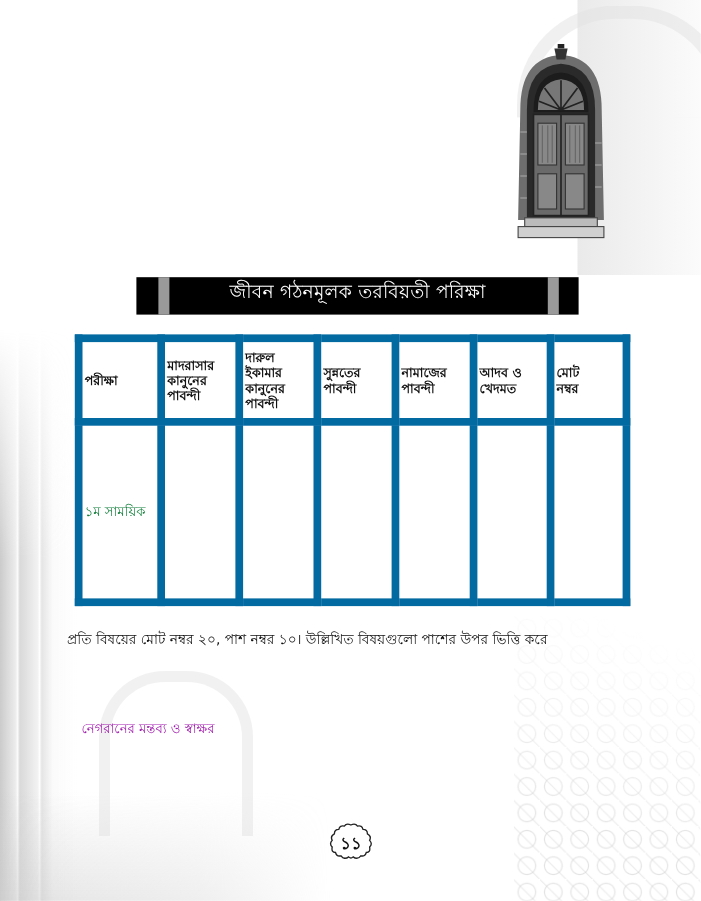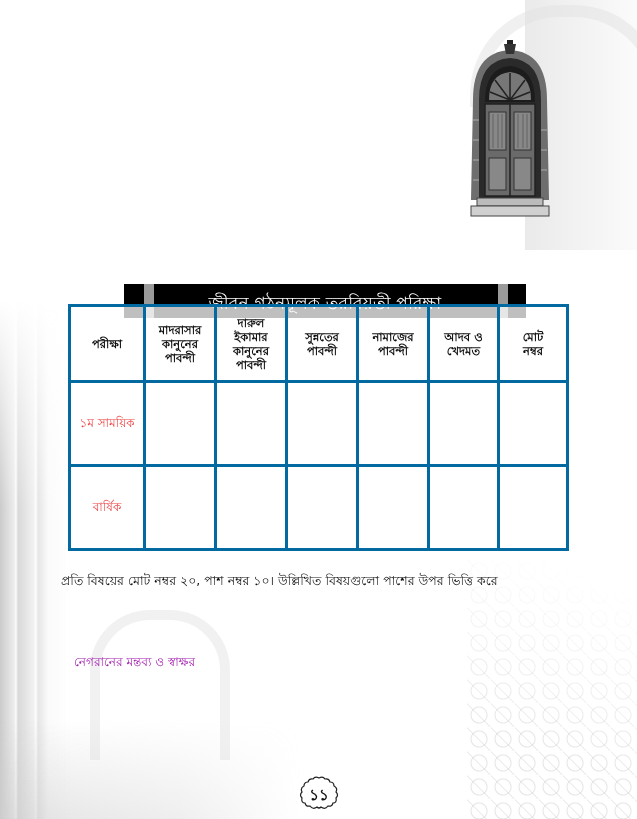--- a/index.html
+++ b/index.html
@@ -47,56 +47,56 @@
     border:12px solid rgba(225,225,225,0.5); border-bottom:none;
     border-radius:90px 90px 0 0;
   }
 
   
   .door-illus { position:absolute; left:465px; top:40px; width:90px; height:180px; }
 
   
   .banner {
     position:absolute; left:124px; top:252px; width:402px; height:34px;
-    background:#000; display:flex; align-items:flex-end; justify-content:center;margin-top:32px;
+    background:#000; display:flex; align-items:flex-start; justify-content:center;
   }
   .banner .bar {
     position:absolute; top:0; width:10px; height:34px; background:#9a9a9a;
   }
   .banner .bar.l { left:20px; }
   .banner .bar.r { right:18px; }
   .banner-title {
     color:#fff; font-size:17px; letter-spacing:0.2px;
   }
 
   
   .exam-table {
     position:absolute; left:68px; top:304px; width:498px; height:247px;
     border-collapse:collapse; table-layout:fixed;
     background:rgba(255,255,255,0.75);
   }
   .exam-table th, .exam-table td {
-    border:3px solid #0369a1; text-align:center; vertical-align:middle;
+    border:7px solid #0369a1; text-align:left; vertical-align:middle;
     padding:0 2px;
   }
   .exam-table { border:2px solid #b9b9b9; }
   .exam-table th {
     font-weight:bold; font-size:11.5px; line-height:14px; color:#111;
   }
-  .exam-table td.rowhead { font-size:12px; color:#ef4444; }
+  .exam-table td.rowhead { font-size:12px; color:#15803d; }
 
   .note {
     position:absolute; left:61px; top:570px; width:490px;
     font-size:12.5px; line-height:21px; color:#111;
   }
   .sign {
     position:absolute; left:74px; top:653px; font-size:12px; color:#a21caf;
   }
   .page-no {
-    position:absolute; left:298px; top:776px; width:42px; height:34px;
+    position:absolute; left:298px; top:748px; width:42px; height:34px;
   }
   .page-no svg { position:absolute; left:0; top:0; }
   .page-no span {
     position:absolute; left:0; top:7px; width:42px; text-align:center;
     font-size:15px; font-weight:bold; color:#111;
   }
 </style>
 </head>
 <body>
 
@@ -178,29 +178,20 @@
   <tbody>
     <tr style="height:58px">
       <td class="rowhead">১ম সাময়িক</td>
       <td></td>
       <td></td>
       <td></td>
       <td></td>
       <td></td>
       <td></td>
     </tr>
-    <tr style="height:58px">
-      <td class="rowhead">বার্ষিক</td>
-      <td></td>
-      <td></td>
-      <td></td>
-      <td></td>
-      <td></td>
-      <td></td>
-    </tr>
   </tbody>
 </table>
 
 <div class="note">
   <div>প্রতি বিষয়ের মোট নম্বর ২০, পাশ নম্বর ১০। উল্লিখিত বিষয়গুলো পাশের উপর ভিত্তি করে</div>
 </div>
 
 <div class="sign">নেগরানের মন্তব্য ও স্বাক্ষর</div>
 
 <div class="page-no">

